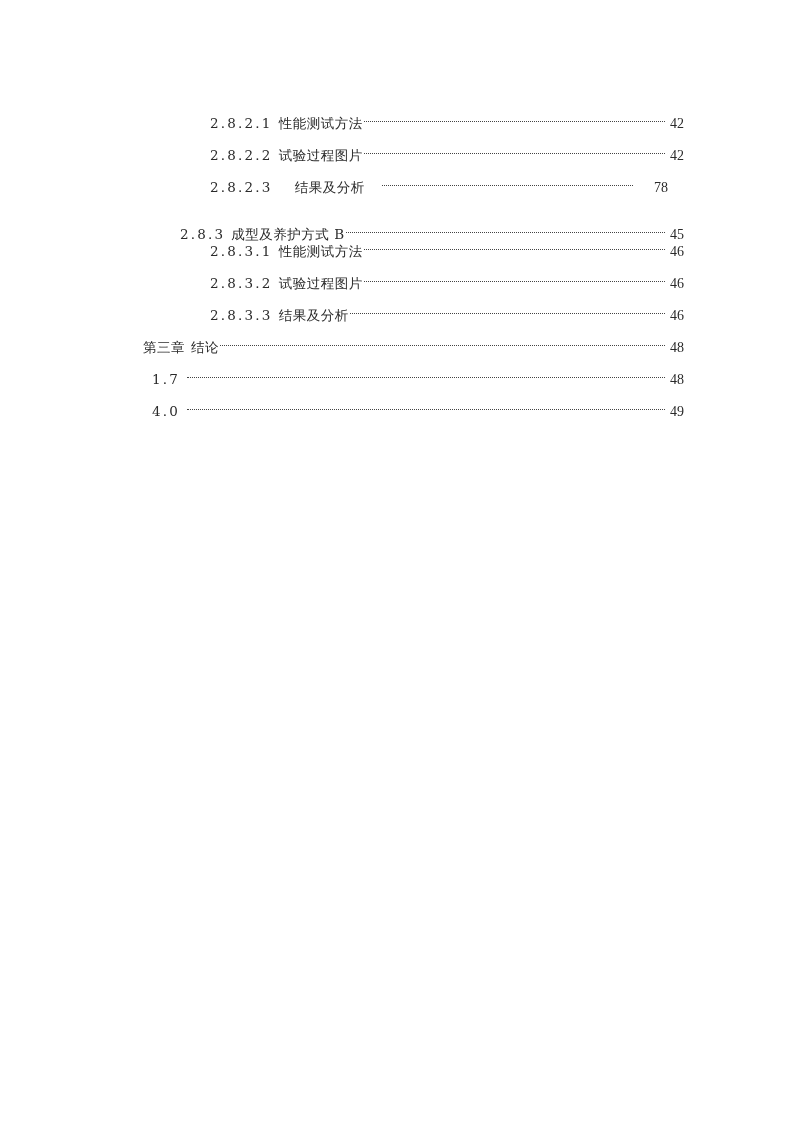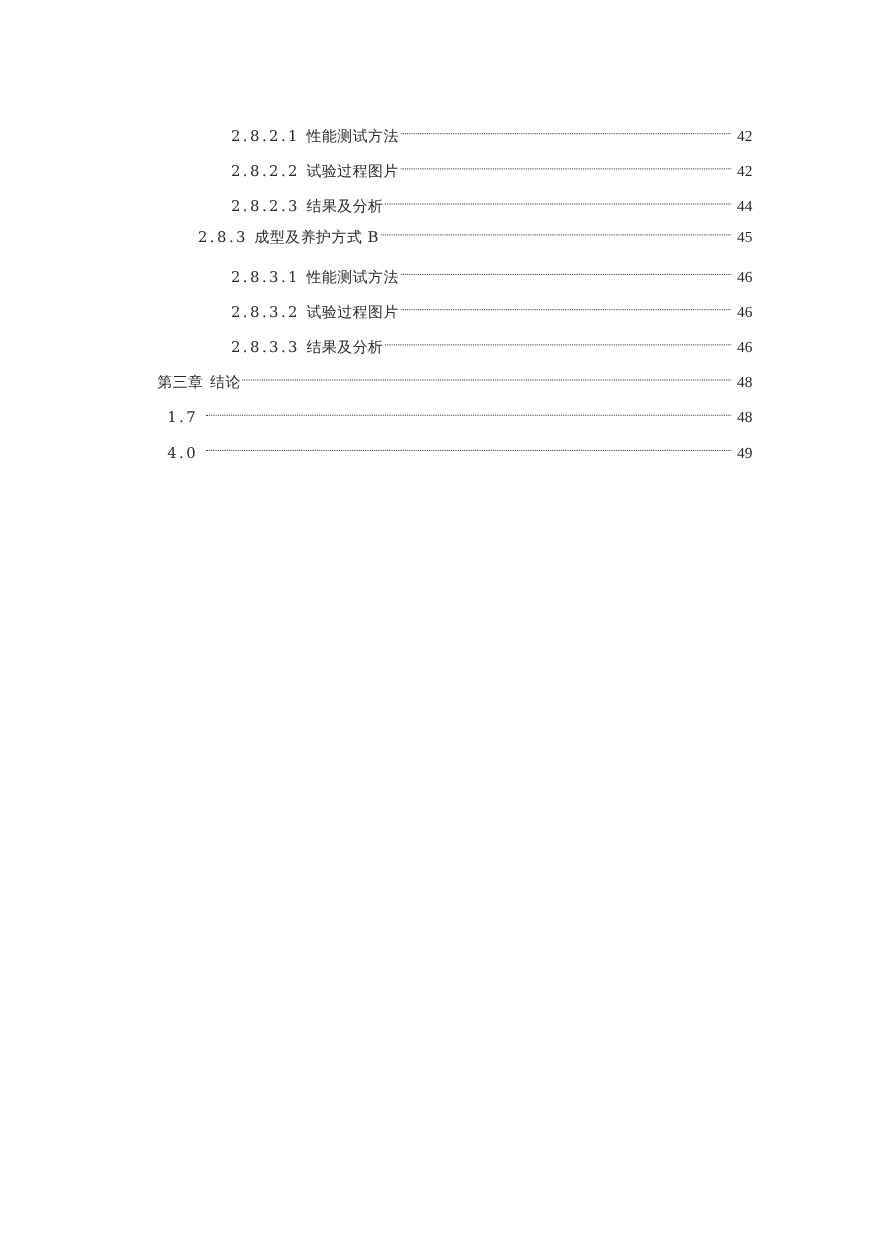--- a/index.html
+++ b/index.html
@@ -78,28 +78,28 @@
       <span class="toc-page">42</span>
     </div>
 
     <div class="toc-row" style="left:210px; right:116px; top:138px;">
       <span class="toc-num">2.8.2.2</span>
       <span class="toc-title">试验过程图片</span>
       <span class="toc-dots"></span>
       <span class="toc-page">42</span>
     </div>
 
-    <div class="toc-row" style="left:210px; right:116px; top:170px;">
+    <div class="toc-row" style="left:210px; right:132px; top:170px;gap:16px;">
       <span class="toc-num">2.8.2.3</span>
       <span class="toc-title">结果及分析</span>
       <span class="toc-dots"></span>
-      <span class="toc-page">44</span>
+      <span class="toc-page">78</span>
     </div>
 
-    <div class="toc-row" style="left:180px; right:116px; top:198px;">
+    <div class="toc-row" style="left:180px; right:116px; top:217px;">
       <span class="toc-num">2.8.3</span>
       <span class="toc-title">成型及养护方式 B</span>
       <span class="toc-dots"></span>
       <span class="toc-page">45</span>
     </div>
 
     <div class="toc-row" style="left:210px; right:116px; top:234px;">
       <span class="toc-num">2.8.3.1</span>
       <span class="toc-title">性能测试方法</span>
       <span class="toc-dots"></span>

